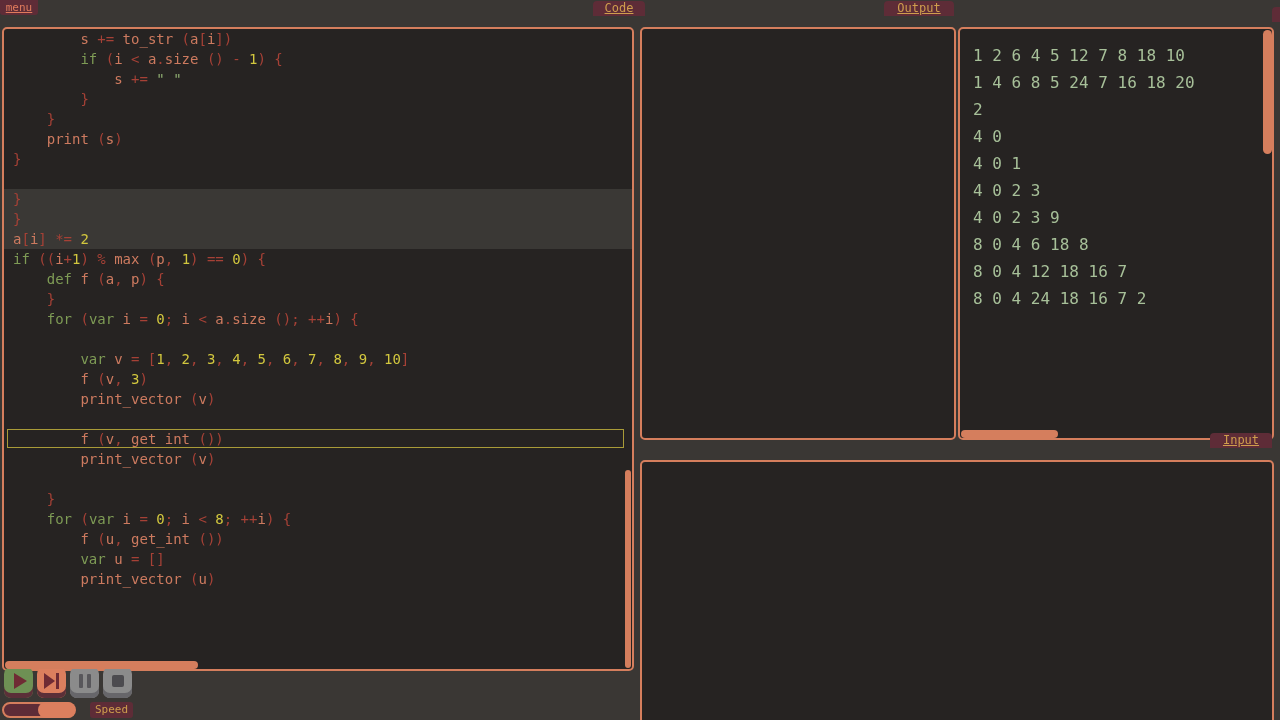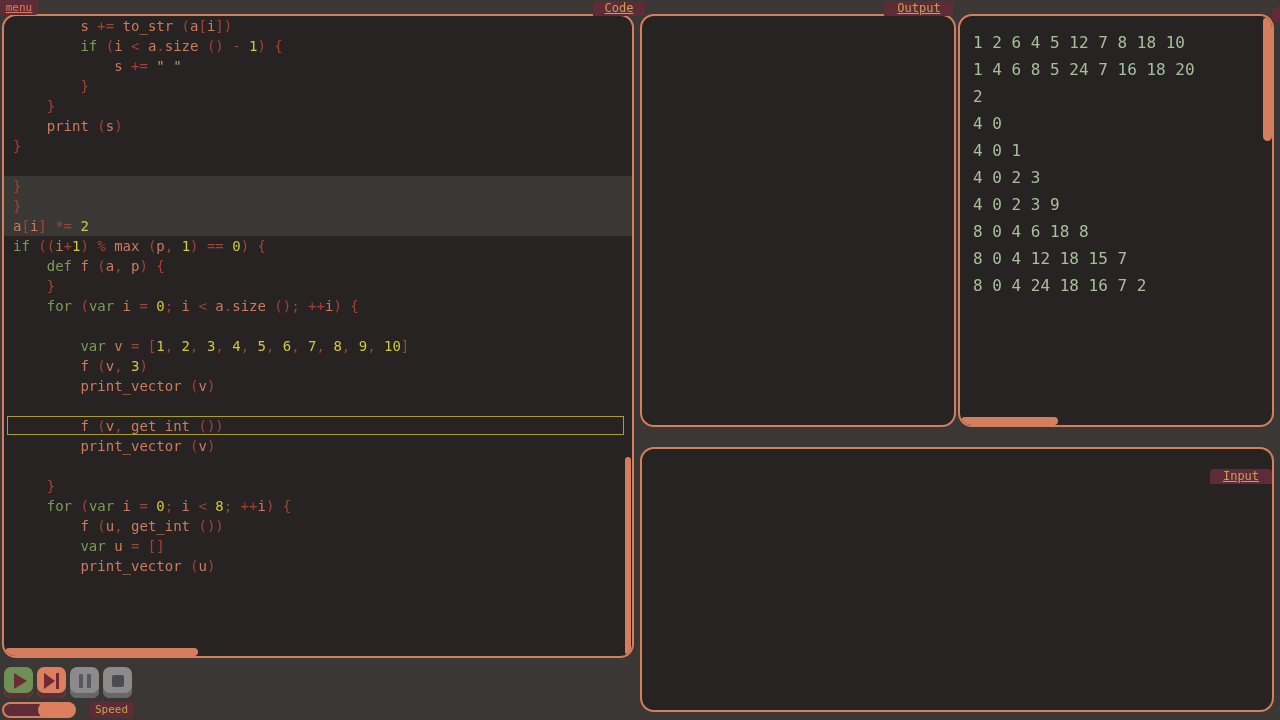--- a/index.html
+++ b/index.html
@@ -6,41 +6,42 @@
   body {
     width: 1280px; height: 720px; position: relative;
     background: var(--page-bg, #3a3734);
     font-family: "DejaVu Sans Mono", monospace;
   }
 
   .panel {
     position: absolute; box-sizing: border-box;
     background: var(--panel-bg, #262322);
     border: 2px solid var(--border, #d57e5d);
-    border-radius: 14px;
+    border-radius: 5px;
     overflow: hidden;
+    margin-top: 13px;
   }
   #code-panel   { left: 2px;   top: 14px;  width: 632px; height: 644px; }
   #output-panel { left: 640px; top: 14px;  width: 316px; height: 413px; }
   #goal-panel   { left: 958px; top: 14px;  width: 316px; height: 413px; }
   #input-panel  { left: 640px; top: 447px; width: 634px; height: 265px; }
 
   .tab {
     position: absolute; height: 15px; box-sizing: border-box;
     background: var(--tab-bg, #5e2c37);
     color: var(--tab-text, #cf9e4d);
     font-size: 12px; line-height: 15px; text-align: center;
     border-radius: 4px 4px 0 0; z-index: 3; text-decoration: underline;
   }
   #menu-tab { left: 0; top: 0; width: 38px; border-radius: 0 0 3px 3px;
               color: var(--menu-text, #e07b5c); font-size: 11px; }
   #tab-code   { left: 578px;  top: 1px;   width: 52px; margin-left: 15px; }
   #tab-output { left: 884px;  top: 1px;   width: 70px; text-align: center; }
   #tab-goal   { left: 1272px; top: 1px;   width: 52px; margin-top: 6px; }
-  #tab-input  { left: 1210px; top: 433px; width: 62px; margin-top: 36px; }
+  #tab-input  { left: 1210px; top: 433px; width: 62px; }
 
   
   #code-lines { position: absolute; left: 0; top: 0; right: 0; font-size: 14px; }
   .cline { height: 20px; line-height: 20px; white-space: pre; padding-left: 9px; position: relative; }
   .cline.hl { background: var(--hl-bg, #3a3835); }
   .cline.box::after {
     content: ""; position: absolute; left: 3px; right: 8px; top: 0; bottom: 1px;
     border: 1px solid var(--box-border, #a99b38); pointer-events: none;
   }
   .tk-t { color: var(--code-id,  #cd7a5f); }
@@ -145,21 +146,21 @@
 <div class="panel" id="goal-panel">
   <div id="goal-lines">
       <div class="gline">1 2 6 4 5 12 7 8 18 10</div>
       <div class="gline">1 4 6 8 5 24 7 16 18 20</div>
       <div class="gline">2</div>
       <div class="gline">4 0</div>
       <div class="gline">4 0 1</div>
       <div class="gline">4 0 2 3</div>
       <div class="gline">4 0 2 3 9</div>
       <div class="gline">8 0 4 6 18 8</div>
-      <div class="gline">8 0 4 12 18 15 7</div>
+      <div class="gline">8 0 4 12 18 16 7</div>
       <div class="gline">8 0 4 24 18 16 7 2</div>
     </div>
   <div class="thumb" id="goal-vthumb"></div>
   <div class="thumb" id="goal-hthumb"></div>
 </div>
 
 <div class="panel" id="input-panel"></div>
 
 <div class="tbtn" id="btn-play">
   <div class="gl-play"></div>

